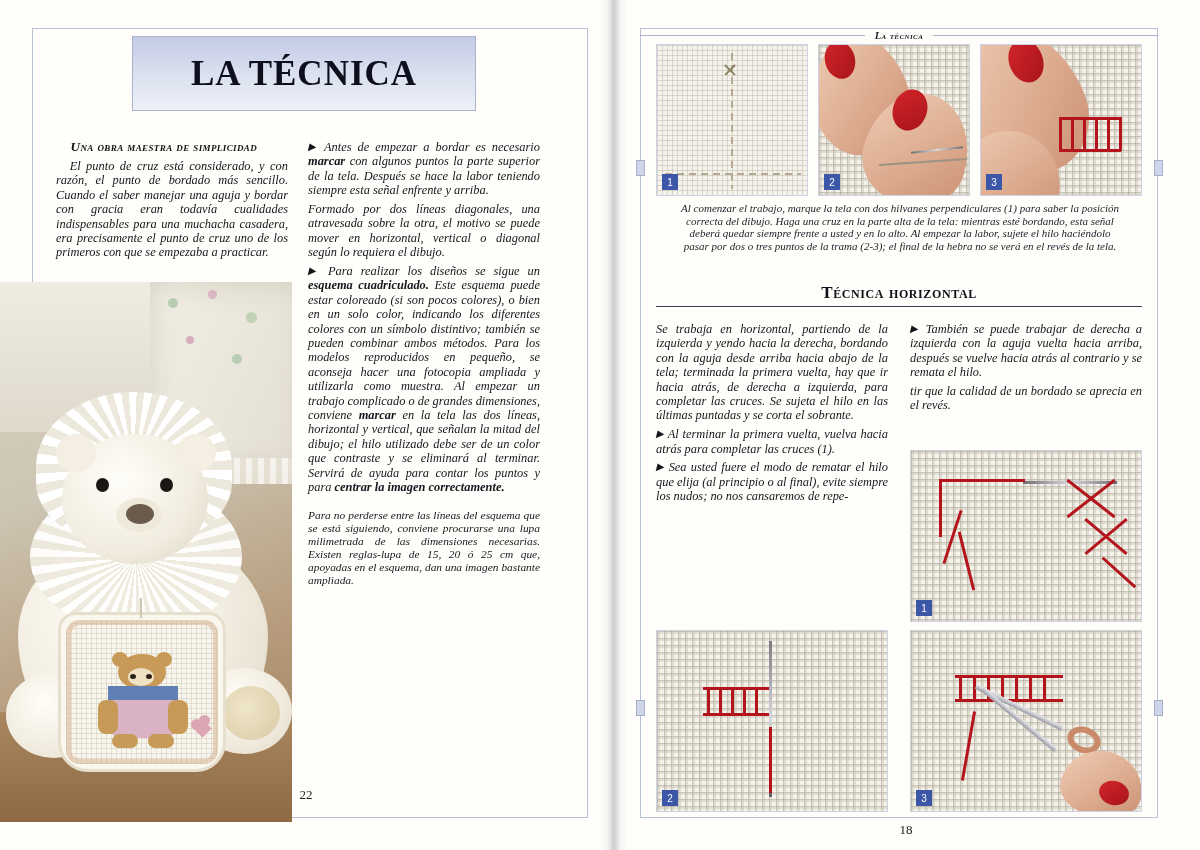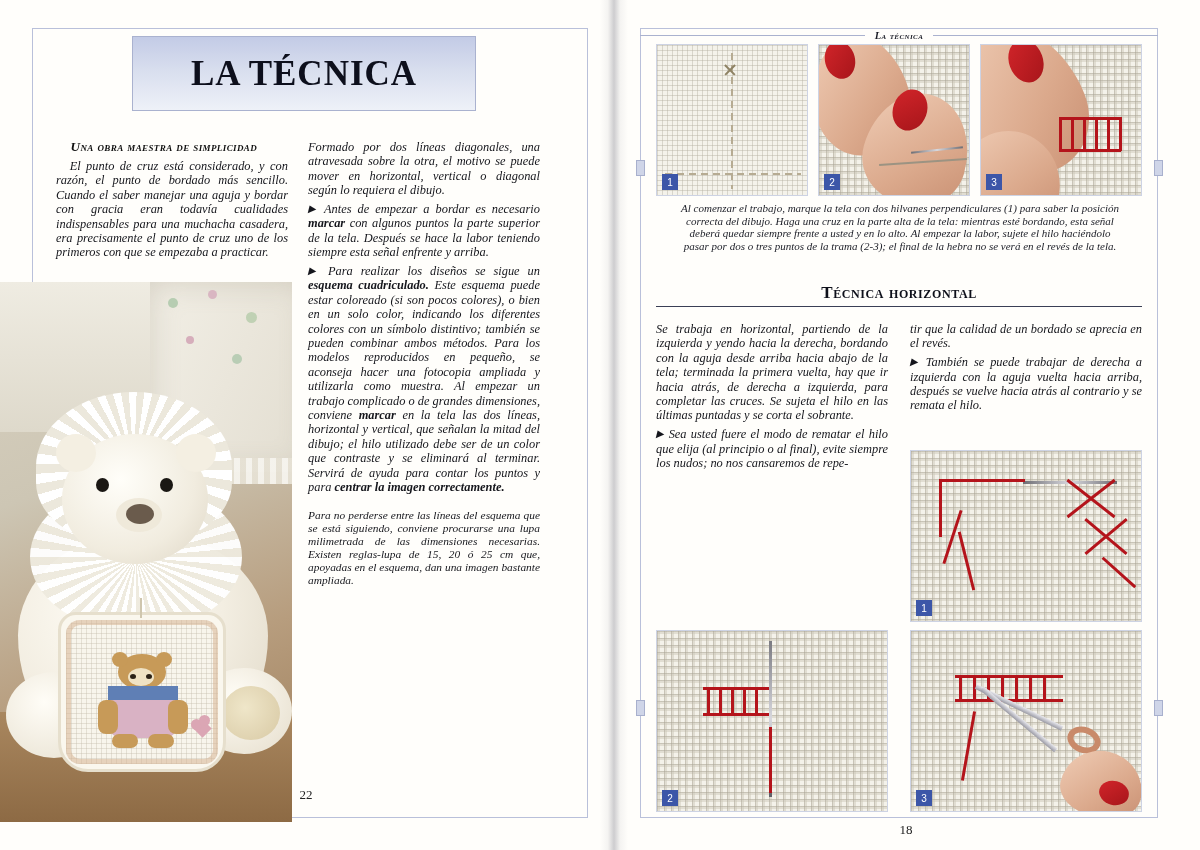--- a/index.html
+++ b/index.html
@@ -233,24 +233,24 @@
     <div id="title-plate">
       <h1>LA TÉCNICA</h1>
     </div>
 
     <div class="col" id="lcol1">
       <p class="smallcaps">Una obra maestra de simplicidad</p>
       <p>El punto de cruz está considerado, y con razón, el punto de bordado más sencillo. Cuando el saber manejar una aguja y bordar con gracia eran todavía cualidades indispensables para una muchacha casadera, era precisamente el punto de cruz uno de los primeros con que se empezaba a practicar.</p>
     </div>
 
     <div class="col" id="lcol2">
-      <p class="noind">Formado por dos líneas diagonales, una atravesada sobre la otra, el motivo se puede mover en horizontal, vertical o diagonal según lo requiera el dibujo.</p>
       <p class="noind">
         <span class="bull">▶&nbsp;</span><span>Antes de empezar a bordar es necesario <b>marcar</b> con algunos puntos la parte superior de la tela. Después se hace la labor teniendo siempre esta señal enfrente y arriba.</span>
       </p>
+      <p class="noind">Formado por dos líneas diagonales, una atravesada sobre la otra, el motivo se puede mover en horizontal, vertical o diagonal según lo requiera el dibujo.</p>
       <p class="noind">
         <span class="bull">▶&nbsp;</span><span>Para realizar los diseños se sigue un <b>esquema cuadriculado.</b> Este esquema puede estar coloreado (si son pocos colores), o bien en un solo color, indicando los diferentes colores con un símbolo distintivo; también se pueden combinar ambos métodos. Para los modelos reproducidos en pequeño, se aconseja hacer una fotocopia ampliada y utilizarla como muestra. Al empezar un trabajo complicado o de grandes dimensiones, conviene <b>marcar</b> en la tela las dos líneas, horizontal y vertical, que señalan la mitad del dibujo; el hilo utilizado debe ser de un color que contraste y se eliminará al terminar. Servirá de ayuda para contar los puntos y para <b>centrar la imagen correctamente.</b></span>
       </p>
       <p class="ital noind" style="margin-top:15px">Para no perderse entre las líneas del esquema que se está siguiendo, conviene procurarse una lupa milimetrada de las dimensiones necesarias. Existen reglas-lupa de 15, 20 ó 25 cm que, apoyadas en el esquema, dan una imagen bastante ampliada.</p>
     </div>
 
     <div id="photo-bear">
 
       <div class="ph-layer" style="inset:0;background:linear-gradient(160deg,#d9d2c2 0%,#cdc6b4 35%,#b79d7e 68%,#9c7b56 100%);"></div>
 
@@ -378,29 +378,32 @@
   <div class="fig-caption" style="left:676px;top:202px;width:448px;">Al comenzar el trabajo, marque la tela con dos hilvanes perpendiculares (1) para saber la posición correcta del dibujo. Haga una cruz en la parte alta de la tela: mientras esté bordando, esta señal deberá quedar siempre frente a usted y en lo alto. Al empezar la labor, sujete el hilo haciéndolo pasar por dos o tres puntos de la trama (2-3); el final de la hebra no se verá en el revés de la tela.</div>
 
   <div id="sec-head">
     <div>Técnica horizontal</div>
     <div class="underline"></div>
   </div>
 
   <div class="col" id="rcol1">
     <p class="noind">Se trabaja en horizontal, partiendo de la izquierda y yendo hacia la derecha, bordando con la aguja desde arriba hacia abajo de la tela; terminada la primera vuelta, hay que ir hacia atrás, de derecha a izquierda, para completar las cruces. Se sujeta el hilo en las últimas puntadas y se corta el sobrante.</p>
     <p class="noind">
+      <span class="bull">▶&nbsp;</span><span>Al terminar la primera vuelta, vuelva hacia atrás para completar las cruces (1).</span>
+    </p>
+    <p class="noind">
       <span class="bull">▶&nbsp;</span><span>Sea usted fuere el modo de rematar el hilo que elija (al principio o al final), evite siempre los nudos; no nos cansaremos de repe-</span>
     </p>
   </div>
 
   <div class="col" id="rcol2">
-    <p class="noind">tir que la calidad de un bordado se aprecia en el revés.</p>
     <p class="noind">
       <span class="bull">▶&nbsp;</span><span>También se puede trabajar de derecha a izquierda con la aguja vuelta hacia arriba, después se vuelve hacia atrás al contrario y se remata el hilo.</span>
     </p>
+    <p class="noind">tir que la calidad de un bordado se aprecia en el revés.</p>
   </div>
 
   <div class="photo-box" style="left:910px;top:450px;width:232px;height:172px;">
     <div class="aida"></div>
     <div class="needle" style="left:112px;top:30px;width:94px;height:3px;"></div>
     <div class="stitch" style="left:28px;top:28px;width:86px;height:2.8px;"></div>
     <div class="stitch" style="left:28px;top:28px;width:2.8px;height:58px;"></div>
     <div class="stitch" style="left:40px;top:58px;width:2.8px;height:56px;transform:rotate(18deg);"></div>
     <div class="stitch" style="left:54px;top:80px;width:2.8px;height:60px;transform:rotate(-14deg);"></div>
     <div class="stitch" style="left:150px;top:46px;width:60px;height:2.8px;transform:rotate(38deg);"></div>

